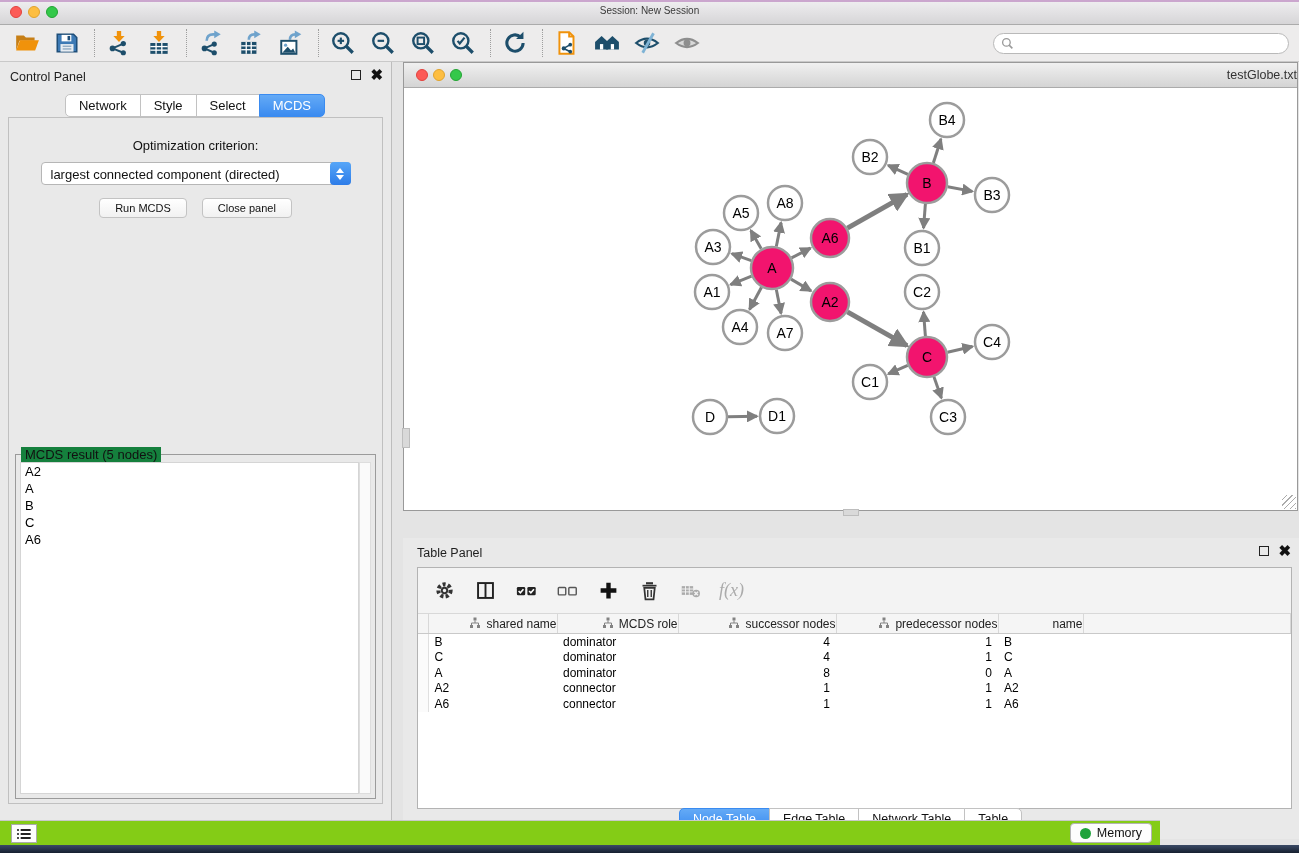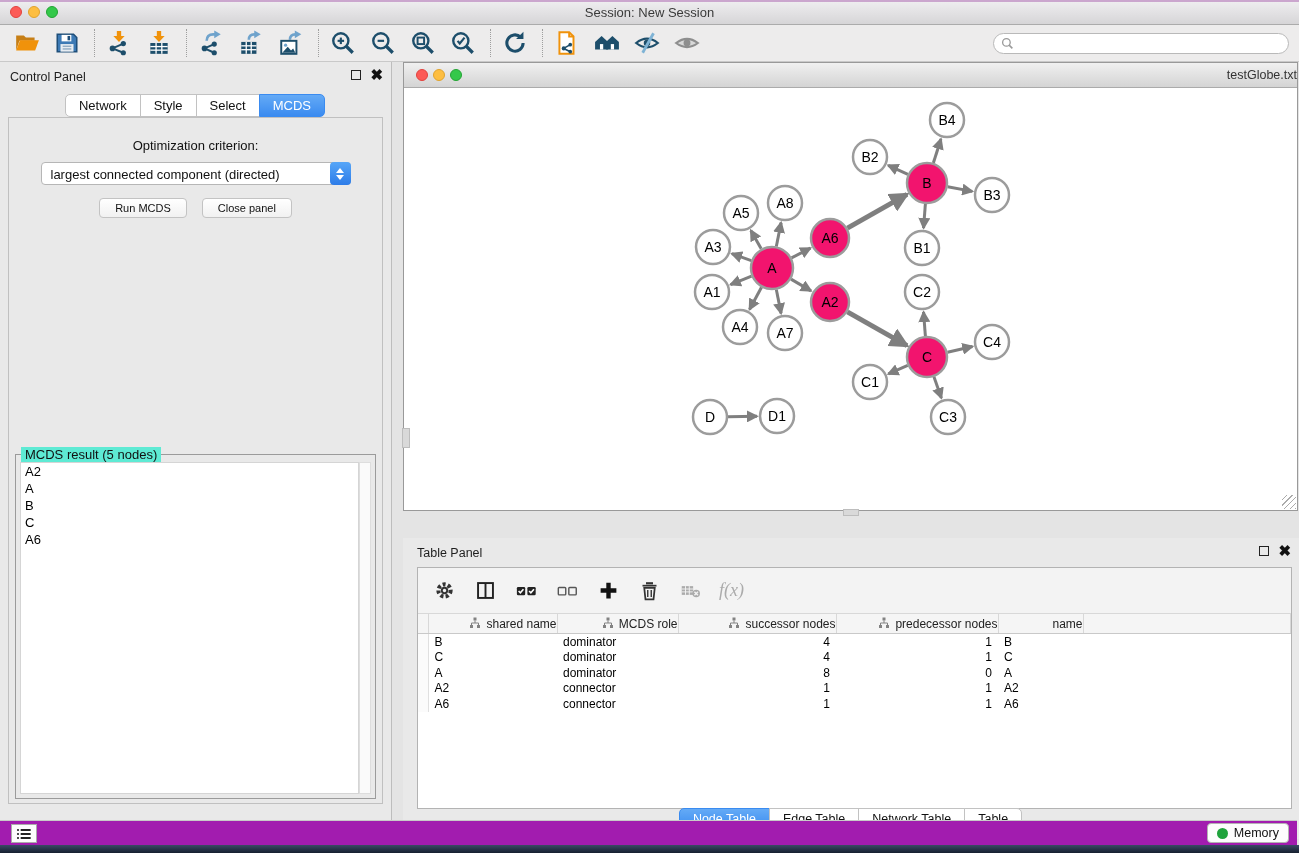--- a/index.html
+++ b/index.html
@@ -8,21 +8,21 @@
 
   
   .titlebar { position:absolute; left:0; top:0; width:1299px; height:25px;
     background:linear-gradient(#F0EFF1,#D6D5D7); border-bottom:1px solid #ABABAB; }
   .titlebar .topstrip { position:absolute; top:0; left:0; right:0; height:2px; background:#CBA6CE; }
   .tl { position:absolute; top:6px; width:12px; height:12px; border-radius:50%; }
   .tl.red    { left:10px; background:#FC5B57; border:1px solid #E2433E; }
   .tl.yellow { left:28px; background:#FDBE41; border:1px solid #E0A32E; }
   .tl.green  { left:46px; background:#34C84A; border:1px solid #23A434; }
   .win-title { position:absolute; top:5px; left:0; right:0; text-align:center;
-    font-size:13px; color:#3A3A3A; }
+    font-size:10px; color:#3A3A3A; }
 
   
   .toolbar { position:absolute; left:0; top:25px; width:1299px; height:37px;
     background:#EDECEC; border-bottom:1px solid #C9C9C9; display:flex; align-items:center; padding-left:12px; }
   .tbi { width:30px; height:30px; display:flex; align-items:center; justify-content:center; margin-right:10px; cursor:pointer; }
   .tbi svg { width:26px; height:26px; }
   .tb-sep { width:1px; height:28px; border-left:1px dotted #9E9E9E; margin:0 9px 0 2px; }
   .searchbox { position:absolute; right:10px; top:8px; width:296px; height:21px;
     background:#fff; border:1px solid #B9B9B9; border-radius:11px; display:flex; align-items:center; padding-left:7px; }
   .searchbox input { border:none; outline:none; flex:1; font-size:12px; background:transparent; margin-left:4px; }
@@ -49,21 +49,21 @@
   .cp-select .sel-text { position:absolute; left:9px; top:4px; font-size:13px; color:#111; white-space:nowrap; }
   .sel-stepper { position:absolute; right:-1px; top:-1px; width:21px; height:23px; border-radius:4px;
     background:linear-gradient(#56A6F8,#2D7CE8); display:flex; flex-direction:column; align-items:center; justify-content:center; gap:2px; }
   .tri-up    { width:0; height:0; border-left:4px solid transparent; border-right:4px solid transparent; border-bottom:5px solid #fff; }
   .tri-down  { width:0; height:0; border-left:4px solid transparent; border-right:4px solid transparent; border-top:5px solid #fff; }
   .cp-buttons { display:flex; justify-content:center; gap:15px; margin-top:13px; }
   .btn { background:linear-gradient(#FFFFFF,#F1F1F1); border:1px solid #C3C3C3; border-radius:4px;
     font-size:11px; color:#111; padding:3px 15px; cursor:pointer; font-family:"Liberation Sans",sans-serif; }
   .mcds-fieldset { position:absolute; left:6px; right:6px; top:336px; bottom:4px;
     border:1px solid #9B9B9B; background:#E9E9E9; }
-  .mcds-legend { position:absolute; top:-8px; left:5px; background:#5eead4; padding:0 4px; font-size:13px; color:#111; }
+  .mcds-legend { position:absolute; top:-8px; left:5px; background:#15803d; padding:0 4px; font-size:13px; color:#111; }
   .mcds-list { position:absolute; left:4px; right:16px; top:7px; bottom:4px; background:#fff;
     border:1px solid #D5D5D5; overflow:hidden; }
   .mcds-item { font-size:13px; color:#000; padding:1px 4px; line-height:15px; cursor:default; }
   .mcds-scroll { position:absolute; right:4px; top:7px; bottom:4px; width:12px; background:#FAFAFA; border:1px solid #DDD; }
 
   
   .net-window { position:absolute; left:403px; top:62px; width:895px; height:449px;
     background:#fff; border:1px solid #999; }
   .nw-titlebar { position:relative; height:25px; background:linear-gradient(#F0F0F0,#D4D4D4); border-bottom:1px solid #ABABAB; }
   .nw-titlebar .tl { top:6px; }
@@ -92,22 +92,22 @@
   .data-table td { height:15.7px; font-size:12px; color:#000; padding:0 6px; overflow:hidden; white-space:nowrap; }
   .gutter { background:#FBFBFB; border-right:1px solid #E0E0E0; }
 
   .tp-tabs { position:absolute; left:0; right:0; top:270px; display:flex; justify-content:center; }
   .tp-tab { background:#fff; border:1px solid #C2C2C2; margin-left:-1px; padding:3px 13px; font-size:12.5px; color:#111; cursor:pointer; }
   .tp-tab:first-child { border-radius:5px 0 0 5px; }
   .tp-tab:last-child { border-radius:0 5px 5px 0; }
   .tp-tab.active { background:linear-gradient(#64AAF6,#3A8BF0); border-color:#3A8BF0; color:#fff; }
 
   
-  .statusbar { position:absolute; left:0; top:820px; width:1297px; height:25px;
-    background:#a21caf; border-top:1px solid #C8C8C8; }
+  .statusbar { position:absolute; left:0; top:820px; width:1160px; height:25px;
+    background:#84cc16; border-top:1px solid #C8C8C8; }
   .list-btn { position:absolute; left:11px; top:3px; width:26px; height:19px; background:#FDFDFD;
     border:1px solid #ABABAB; display:flex; align-items:center; justify-content:center; cursor:pointer; }
   .memory-btn { position:absolute; right:8px; top:2px; height:20px; background:#FDFDFD; border:1px solid #B3B3B3;
     border-radius:4px; display:flex; align-items:center; padding:0 9px; gap:6px; cursor:pointer; }
   .memory-dot { width:11px; height:11px; border-radius:50%; background:#1FA33C; }
   .memory-btn span.lbl { font-size:12.5px; color:#111; }
   .desktop-strip { position:absolute; left:0; top:845px; width:1299px; height:8px;
     background:linear-gradient(#3A4A66,#16202F); }
 </style>
 </head>

